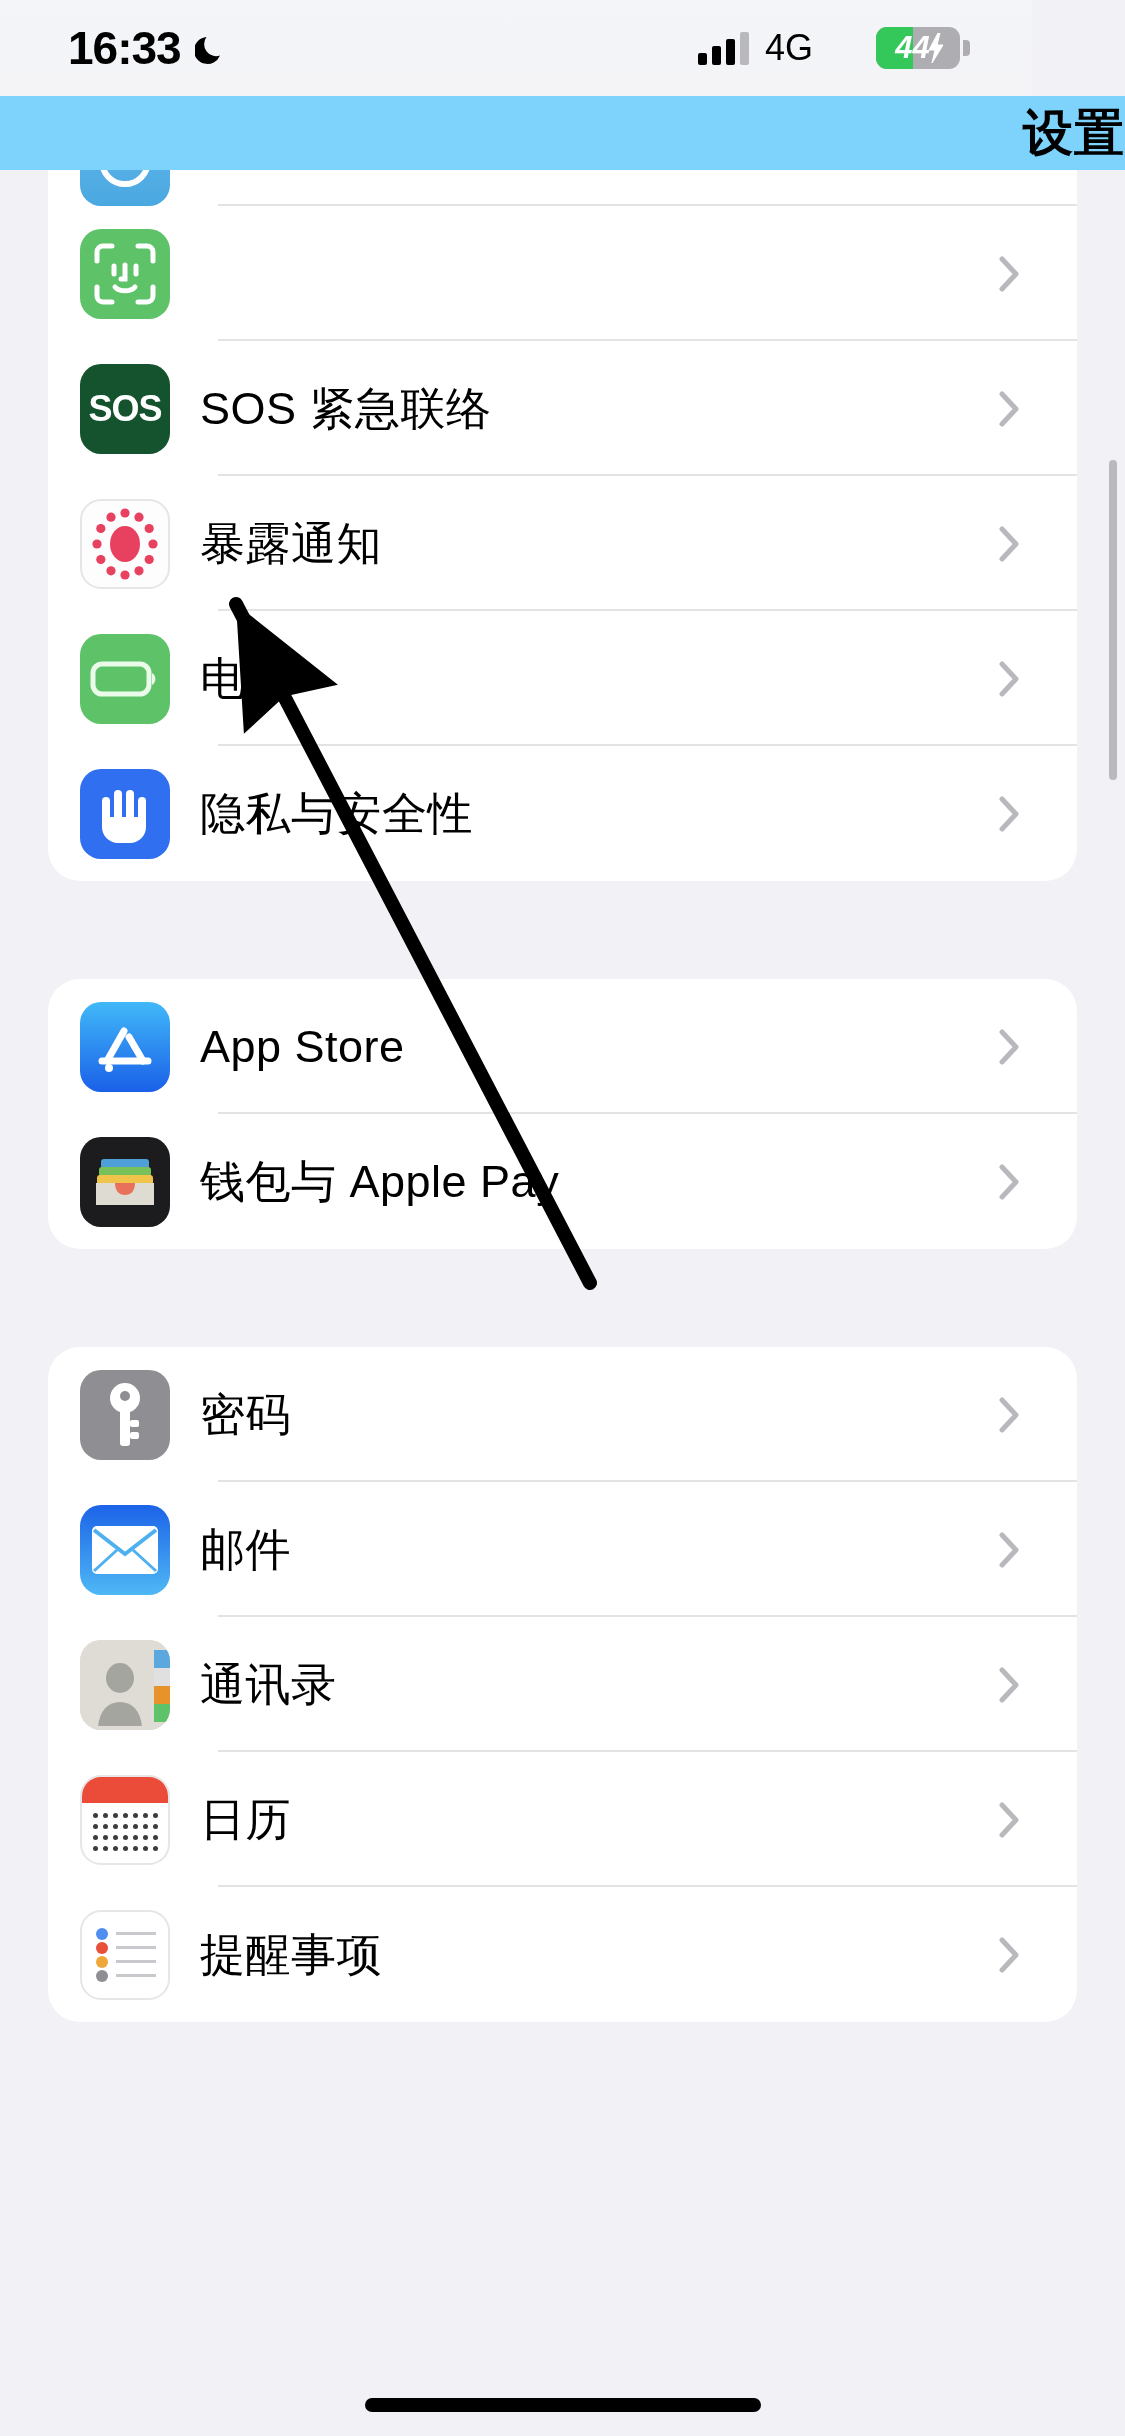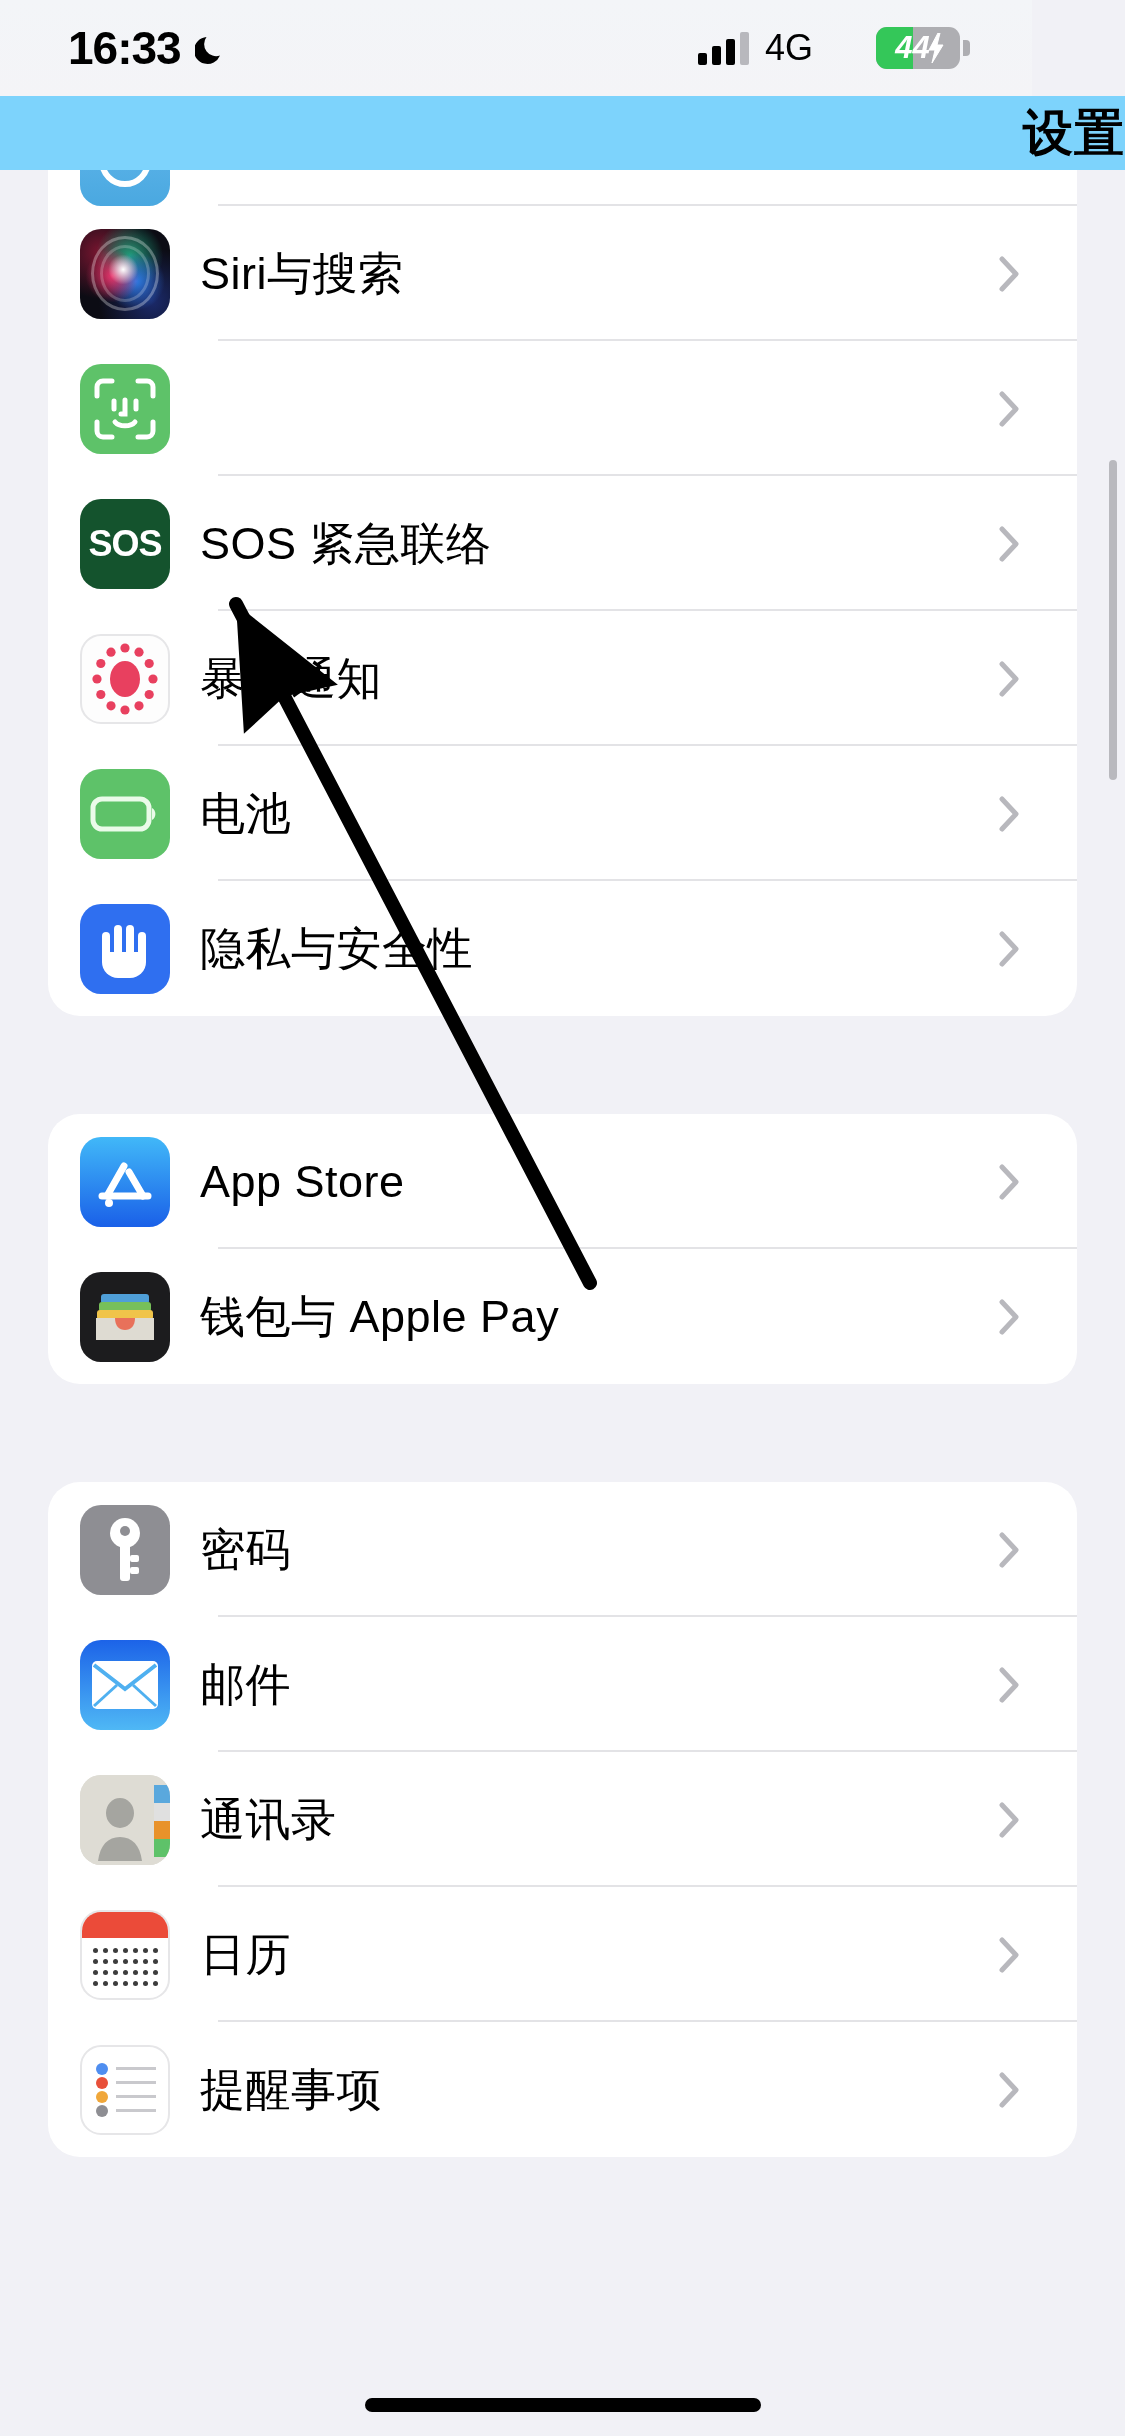--- a/index.html
+++ b/index.html
@@ -235,33 +235,20 @@
 
 <div class="content" id="content">
     <div class="group clipped-top">
       <div class="row partial">
         <div class="icon ic-screentime">
           <div class="hg"></div>
         </div>
         <div class="row-sep"></div>
       </div>
       <div class="row">
-        <div class="icon ic-siri">
-          <div class="ring"></div>
-          <div class="ring2"></div>
-        </div>
-        <div class="label">Siri与搜索</div>
-        <div class="chev">
-          <svg viewBox="0 0 20 36">
-            <path d="M3 3l14 15L3 33" fill="none" stroke="#b8b8bd" stroke-width="5" stroke-linecap="round" stroke-linejoin="round"></path>
-          </svg>
-        </div>
-        <div class="row-sep"></div>
-      </div>
-      <div class="row">
         <div class="icon ic-faceid">
           <svg width="66" height="66" viewBox="0 0 66 66">
             <g stroke="#ffffff" stroke-width="5" fill="none" stroke-linecap="round">
               <path d="M5 20V11a6 6 0 0 1 6-6h9"></path>
               <path d="M46 5h9a6 6 0 0 1 6 6v9"></path>
               <path d="M61 46v9a6 6 0 0 1-6 6h-9"></path>
               <path d="M20 61h-9a6 6 0 0 1-6-6v-9"></path>
               <path d="M22 25v8"></path>
               <path d="M44 25v8"></path>
               <path d="M33 24v14h-4"></path>

